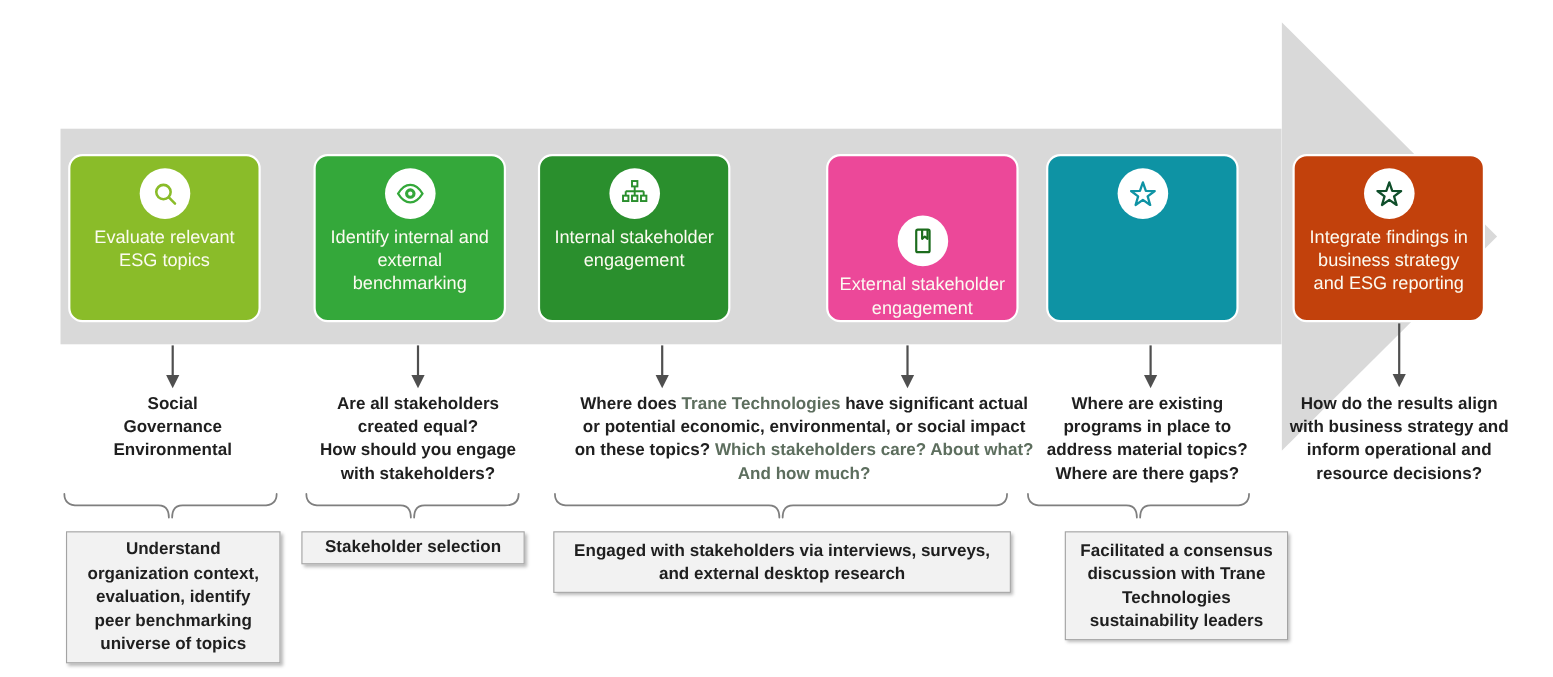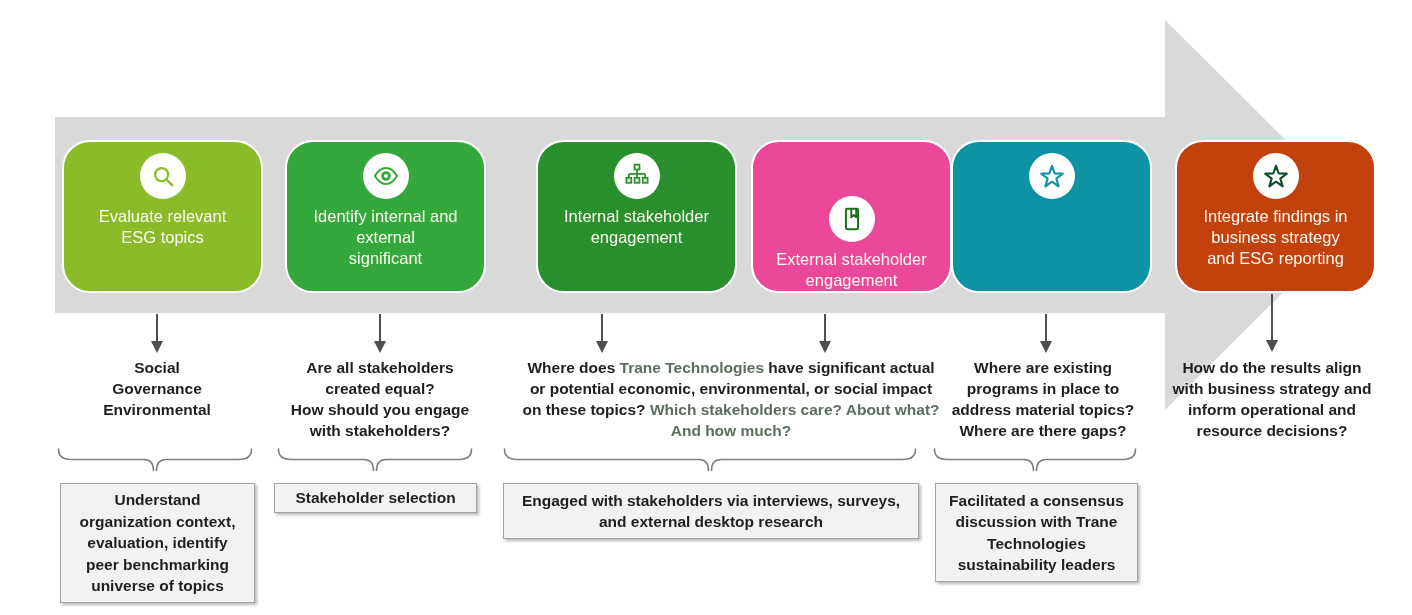--- a/index.html
+++ b/index.html
@@ -5,21 +5,21 @@
   html,body { margin:0; padding:0; background:#ffffff; }
   .canvas {
     position:relative; width:1412px; height:615px; background:#ffffff;
     font-family:"Liberation Sans", sans-serif; overflow:hidden;
   }
   
   .band { position:absolute; left:55px; top:117px; width:1110px; height:196px; background:#d9d9d9; z-index:1; }
   .head { position:absolute; left:1165px; top:20px; width:196px; height:390px; background:#d9d9d9;
           clip-path:polygon(0 0, 100% 50%, 0 100%); z-index:1; }
   
-  .card { position:absolute; top:140px; width:201px; height:153px; border-radius:28px;
+  .card { position:absolute; top:140px; width:175px; height:153px; border-radius:13px;
           border:2px solid #ffffff; box-sizing:border-box; z-index:3;
           display:flex; flex-direction:column; align-items:center; }
   .icon-circle { width:46px; height:46px; border-radius:50%; background:#ffffff; margin-top:11px;
                  display:flex; align-items:center; justify-content:center; flex:none; }
   .icon-circle svg { display:block; }
   .card-title { margin-top:7px; font-size:16.5px; line-height:21px; text-align:center; color:#fcfbf1; }
   
   .varrow { position:absolute; width:13px; z-index:2; display:flex; flex-direction:column; align-items:center; }
   .varrow-line { width:2px; flex:1; background:#4f4f4f; }
   .varrow-head { width:0; height:0; border-left:6.5px solid transparent; border-right:6.5px solid transparent;
@@ -62,25 +62,25 @@
   <div class="card" style="left: 285px; background: rgb(52, 168, 58);">
     <div class="icon-circle" style="color: rgb(52, 168, 58);">
       <svg width="28" height="28" viewBox="0 0 24 24" fill="none" stroke="currentColor" stroke-width="1.7">
         <path d="M2.5,12 C6,6.2 9.5,5.2 12,5.2 C14.5,5.2 18,6.2 21.5,12 C18,17.8 14.5,18.8 12,18.8 C9.5,18.8 6,17.8 2.5,12 Z"></path>
         <circle cx="12" cy="12" r="2.9" stroke-width="2.4"></circle>
       </svg>
     </div>
     <div class="card-title">
         <div>Identify internal and</div>
         <div>external</div>
-        <div>significant</div>
-      </div>
-  </div>
-
-  <div class="card" style="left: 536px; background: rgb(42, 143, 45);">
+        <div>benchmarking</div>
+      </div>
+  </div>
+
+  <div class="card" style="left: 489px; background: rgb(42, 143, 45);">
     <div class="icon-circle" style="color: rgb(42, 143, 45);">
       <svg width="28" height="28" viewBox="0 0 24 24" fill="none" stroke="currentColor" stroke-width="1.5">
         <rect x="9.9" y="2.2" width="4.2" height="4.2"></rect>
         <path d="M12,6.4 V10.2 M5,10.2 H19 M5,10.2 V13.6 M12,10.2 V13.6 M19,10.2 V13.6"></path>
         <rect x="2.9" y="13.6" width="4.2" height="4.2"></rect>
         <rect x="9.9" y="13.6" width="4.2" height="4.2"></rect>
         <rect x="16.9" y="13.6" width="4.2" height="4.2"></rect>
       </svg>
     </div>
     <div class="card-title">
@@ -210,20 +210,20 @@
       <div>peer benchmarking</div>
       <div>universe of topics</div>
     </div>
   <div class="obox" style="left:274px; width:203px; height:30px">
       <div>Stakeholder selection</div>
     </div>
   <div class="obox" style="left:503px; width:416px; height:56px">
       <div>Engaged with stakeholders via interviews, surveys,</div>
       <div>and external desktop research</div>
     </div>
-  <div class="obox" style="left:935px; width:203px; min-height:99px">
+  <div class="obox" style="left:968px; width:203px; min-height:99px">
       <div>Facilitated a consensus</div>
       <div>discussion with Trane</div>
       <div>Technologies</div>
       <div>sustainability leaders</div>
     </div>
 
 </div>
 
 </body></html>

